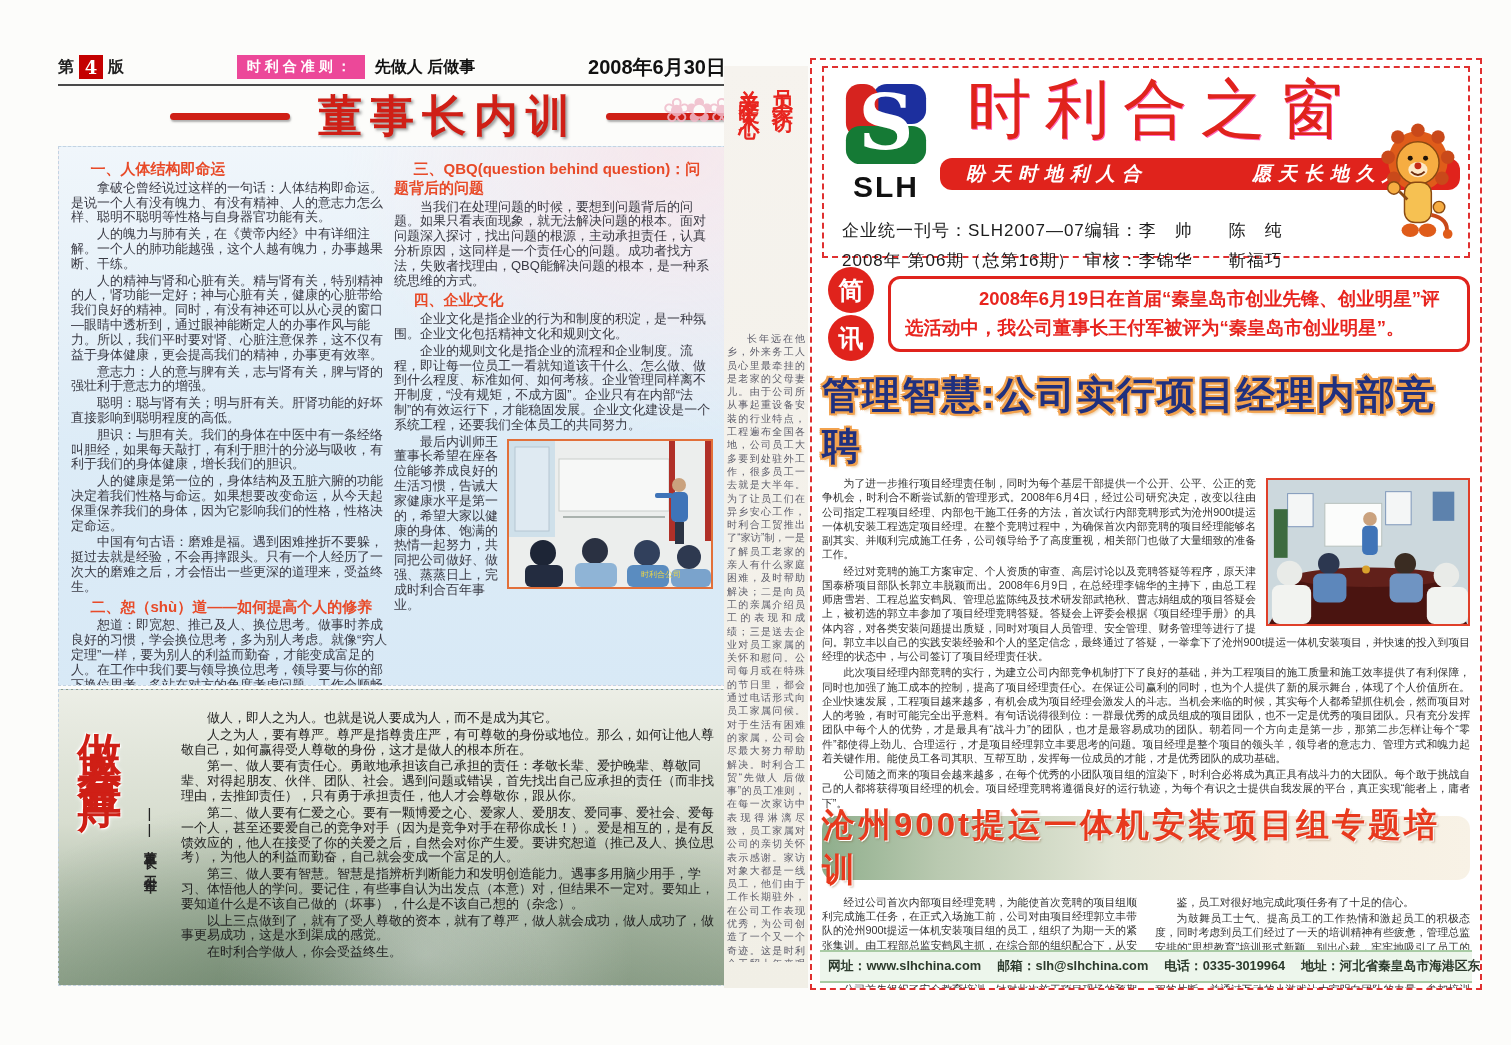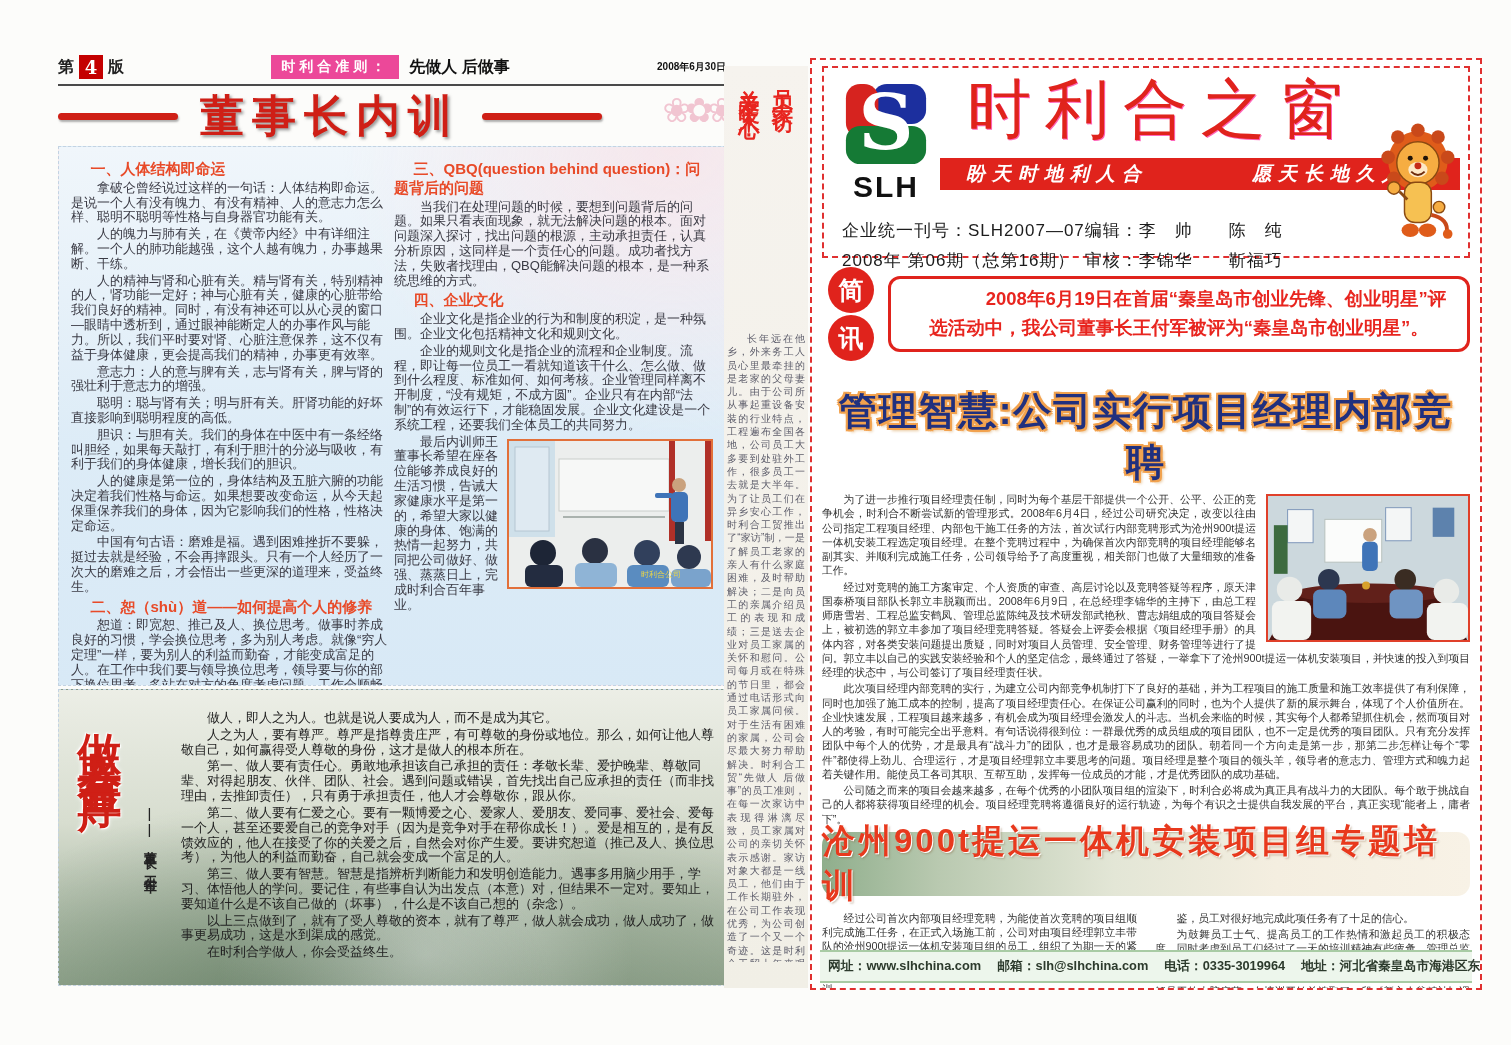--- a/index.html
+++ b/index.html
@@ -8,22 +8,22 @@
     background:#fcfcfa;font-family:"Liberation Sans",sans-serif;color:#333;
   }
   
   .left-page{position:absolute;left:58px;top:50px;width:668px;}
   .lp-header{display:flex;align-items:center;height:34px;border-bottom:2px solid #4a4a4a;}
   .page-no{display:flex;align-items:center;gap:5px;font-weight:bold;font-size:16px;color:#222;}
   .page-no-box{background:#c40000;color:#fff;width:24px;height:24px;display:flex;align-items:center;justify-content:center;font-size:18px;font-weight:bold;font-family:"DejaVu Serif",serif;}
   .principle{margin:0 auto;display:flex;align-items:center;gap:10px;}
   .principle-label{background:#ec4899;color:#fff;padding:3px 10px;font-weight:bold;font-size:14px;letter-spacing:4px;}
   .principle-text{font-weight:bold;font-size:16px;color:#111;}
-  .lp-date{font-weight:bold;font-size:10px;color:#111;}
-  .lp-title-row{position:relative;height:60px;display:flex;align-items:center;justify-content:flex-start;gap:22px;}
+  .lp-date{font-weight:bold;font-size:20px;color:#111;}
+  .lp-title-row{position:relative;height:60px;display:flex;align-items:center;justify-content:flex-end;gap:28px;}
   .title-rule{width:120px;height:7px;background:#cf1f16;border-radius:4px;box-shadow:1px 2px 2px rgba(100,100,100,.5);}
   .lp-title{font-size:44px;color:#cf1f16;font-weight:bold;font-family:"DejaVu Serif",serif;letter-spacing:8px;text-shadow:2px 2px 3px rgba(130,130,130,.8);}
   .flourish{position:absolute;right:-4px;top:4px;color:#f0bccb;font-size:34px;letter-spacing:-6px;opacity:.85;}
   .lp-content{
     position:relative;box-sizing:border-box;height:540px;overflow:hidden;
     border:1px dashed #c3d3e2;padding:10px 12px;display:flex;gap:4px;
     background:radial-gradient(ellipse at 92% 0%,#f6e7ec 0%,rgba(246,231,236,0) 38%),linear-gradient(180deg,#f0f6fb 0%,#ddecf7 55%,#d8e9f6 100%);
   }
   .lp-col{flex:1;font-size:13px;line-height:1.14;color:#3a3a44;}
   .lp-col p{margin:0 0 2px;text-indent:2em;}
@@ -46,29 +46,29 @@
   .strip-title{writing-mode:vertical-rl;margin:0 auto;height:250px;color:#e8251f;font-weight:bold;font-size:21px;letter-spacing:7px;line-height:1.6;font-family:"DejaVu Serif",serif;}
   .strip-title span{display:block;}
   .strip-body{margin-top:10px;height:630px;overflow:hidden;font-size:10px;line-height:1.33;color:#5c5c6a;text-align:justify;}
   .strip-body p{margin:0;text-indent:2em;}
   
   .right-page{position:absolute;left:810px;top:58px;width:672px;height:932px;box-sizing:border-box;border:2px dashed #e03030;background:#fff;padding:6px 10px;overflow:hidden;}
   .masthead{position:relative;box-sizing:border-box;border:2px dashed #e03030;height:192px;background:#fff;}
   .logo-block{position:absolute;left:14px;top:14px;width:96px;text-align:center;}
   .logo-text{font-size:30px;font-weight:bold;color:#111;letter-spacing:2px;line-height:1.1;}
   .mast-title{position:absolute;left:118px;top:-2px;width:440px;text-align:center;font-size:64px;font-weight:normal;color:#e0231c;font-family:"DejaVu Serif",serif;letter-spacing:14px;white-space:nowrap;text-shadow:1px 1px 0 #f6b;}
-  .mast-banner{position:absolute;left:116px;top:90px;right:8px;height:32px;background:#e0231c;border-radius:0;color:#fff;display:flex;align-items:center;justify-content:space-between;padding:0 26px;font-size:19px;font-weight:bold;font-style:italic;letter-spacing:7px;font-family:"DejaVu Serif",serif;}
+  .mast-banner{position:absolute;left:116px;top:90px;right:8px;height:32px;background:#e0231c;border-radius:12px;color:#fff;display:flex;align-items:center;justify-content:space-between;padding:0 26px;font-size:19px;font-weight:bold;font-style:italic;letter-spacing:7px;font-family:"DejaVu Serif",serif;}
   .mast-info{position:absolute;left:18px;top:134px;right:118px;display:flex;justify-content:flex-start;font-size:17px;color:#1c1c1c;line-height:1.75;letter-spacing:1px;margin-top:14px;}
   .lion{position:absolute;right:4px;bottom:2px;width:96px;height:136px;}
   .brief-row{display:flex;margin-top:8px;gap:8px;align-items:center;}
   .brief-badge{width:58px;display:flex;flex-direction:column;align-items:center;}
   .badge-circle{width:46px;height:46px;border-radius:50%;background:#e0231c;color:#fff;font-size:25px;font-weight:bold;display:flex;align-items:center;justify-content:center;font-family:"DejaVu Serif",serif;margin:1px 0;}
   .brief-box{flex:1;border:3px solid #e0231c;border-radius:12px;padding:6px 14px;color:#e8251f;font-weight:bold;font-size:18.5px;line-height:1.55;background:#fff;}
-  .brief-box p{margin:0;text-indent:4em;text-align:center;}
-  .headline1{margin:24px 0 4px;text-align:center;font-size:38px;font-weight:bold;color:#20307e;letter-spacing:2px;
+  .brief-box p{margin:0;text-indent:4em;}
+  .headline1{margin:8px 0 4px;text-align:left;font-size:38px;font-weight:bold;color:#20307e;letter-spacing:2px;
     text-shadow:2px 0 0 #f2a24e,-2px 0 0 #f2a24e,0 2px 0 #f2a24e,0 -2px 0 #f2a24e,2px 2px 0 #f2a24e,-2px 2px 0 #f2a24e,2px -2px 0 #f2a24e,-2px -2px 0 #f2a24e,3px 3px 3px #e9c9a0;}
   .article1{font-size:10.8px;line-height:1.32;color:#333;text-align:justify;}
   .article1 p{margin:0 0 2px;text-indent:2em;}
   .a1-photo{float:right;width:204px;height:148px;margin:2px 0 4px 10px;border:2px solid #e0402a;box-sizing:border-box;background:#cfd9de;}
   .band2{position:relative;height:64px;margin:6px 0 15px;display:flex;align-items:center;justify-content:center;
     background:linear-gradient(90deg,#8fae8c 0%,#b9c9b0 18%,#e3e6d6 45%,#f4eee0 70%,#f8f2e6 100%);border-radius:13px;}
   .headline2{font-size:33px;font-weight:bold;color:#e8391d;letter-spacing:3px;text-shadow:1px 1px 0 #fff,2px 2px 2px rgba(120,80,40,.35);}
   .article2{display:flex;gap:18px;font-size:10.8px;line-height:1.32;color:#333;text-align:justify;}
   .article2 .a2-col{flex:1;}
   .article2 p{margin:0 0 2px;text-indent:2em;}

